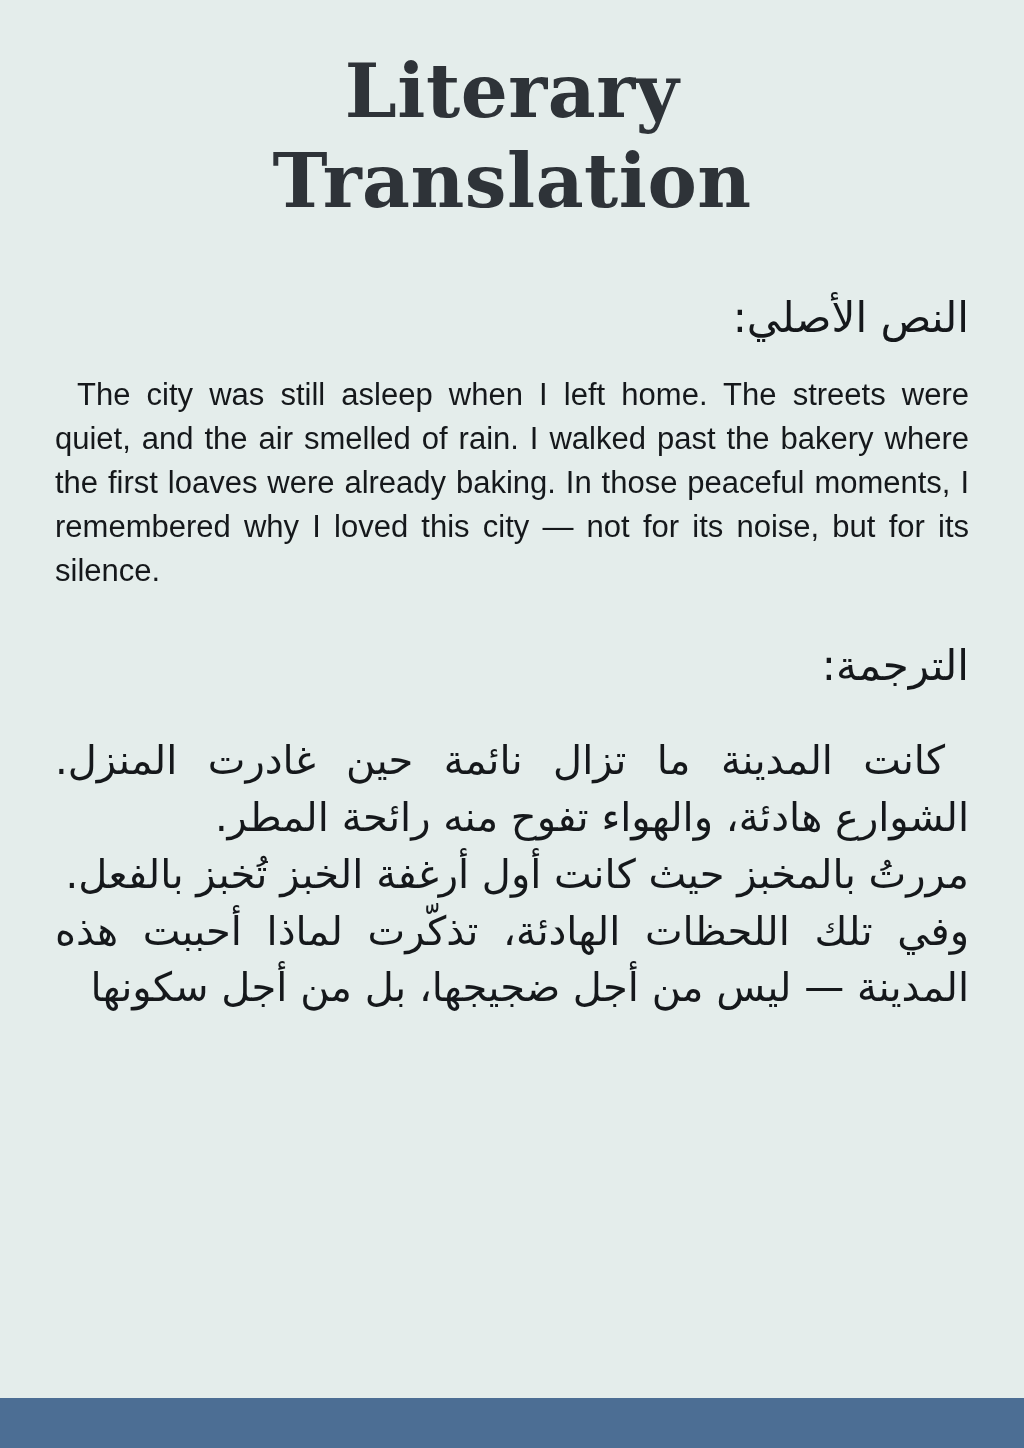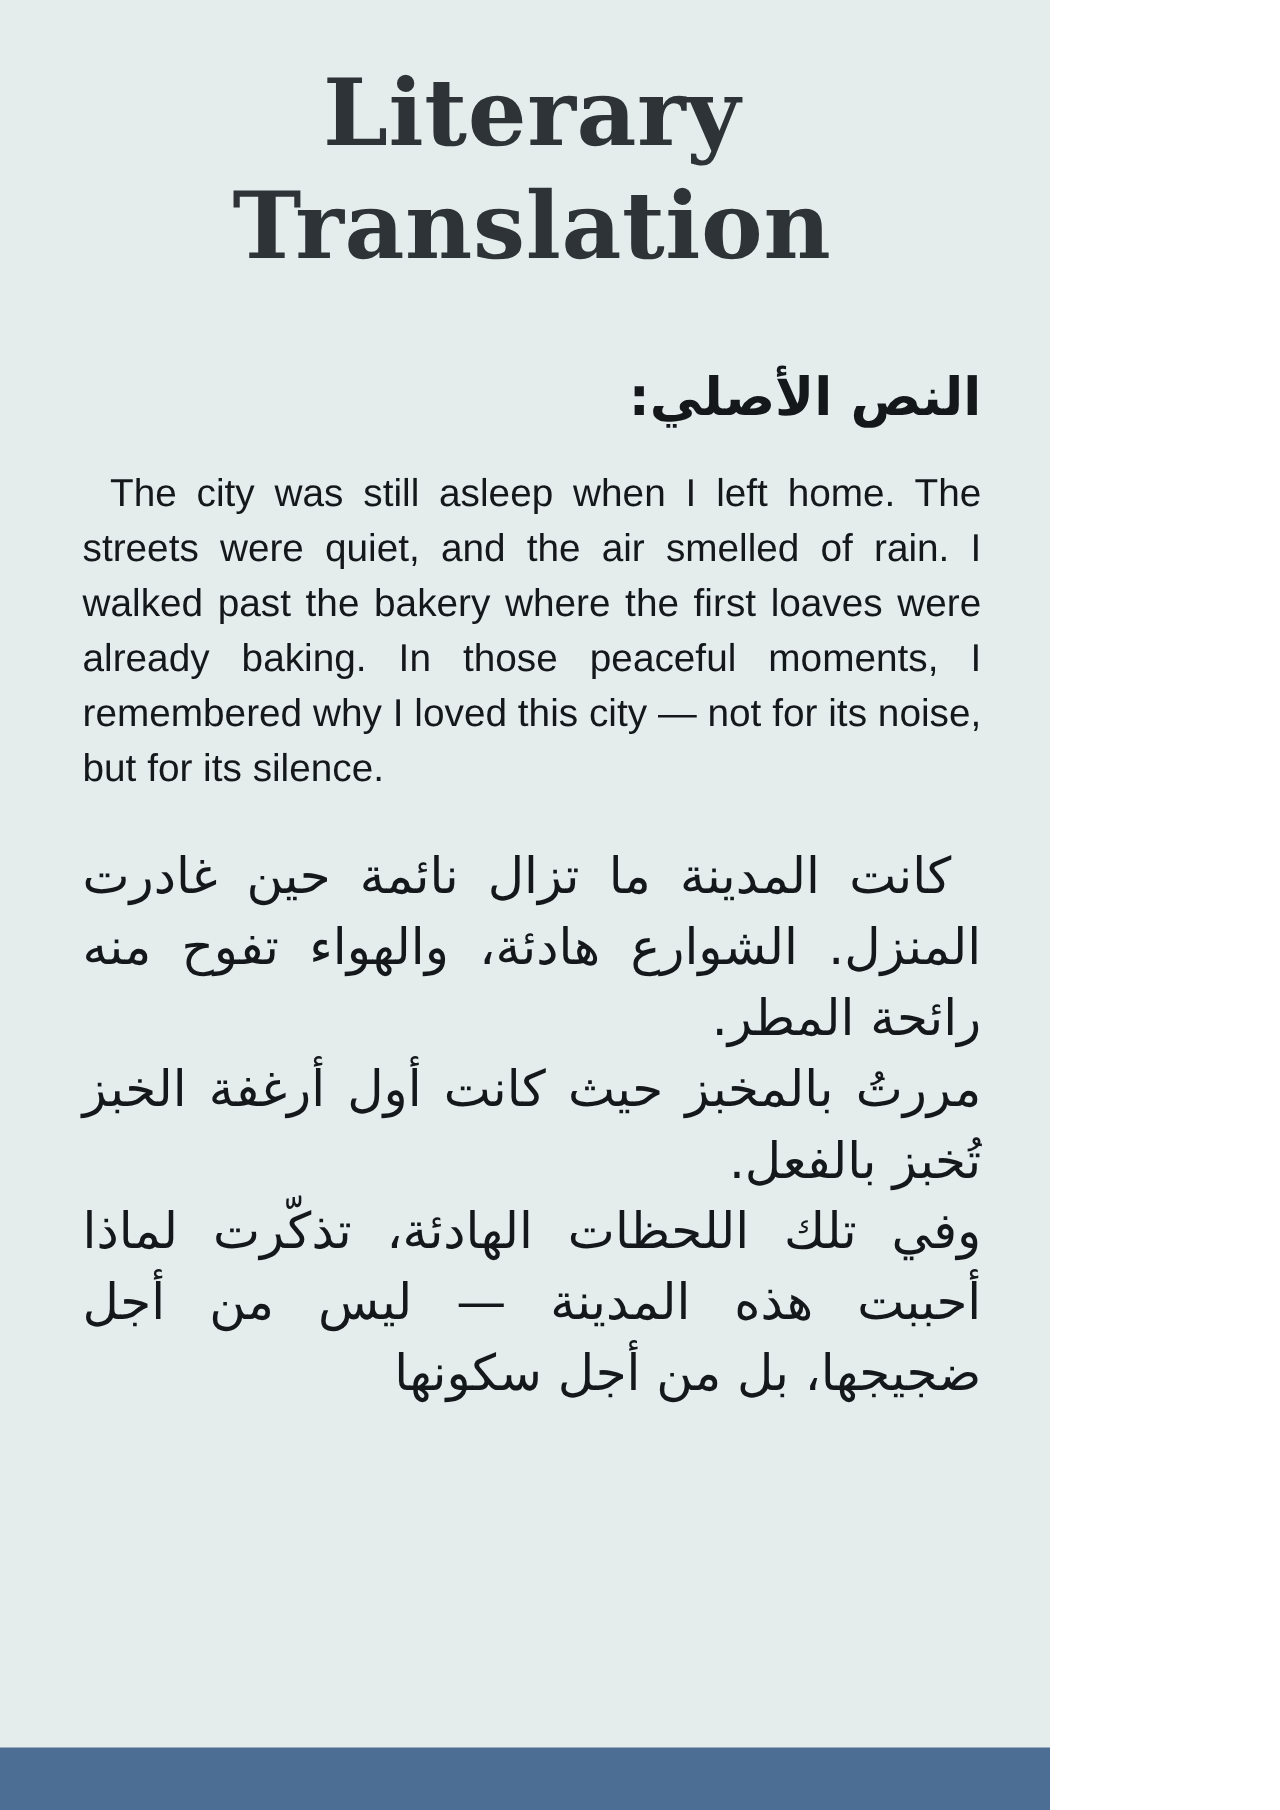--- a/index.html
+++ b/index.html
@@ -9,25 +9,24 @@
     --footer-bar: #4c6e94;
   }
   * { box-sizing: border-box; }
   html, body { margin: 0; padding: 0; }
   body {
     width: 1024px;
     font-family: "DejaVu Sans", sans-serif;
   }
   .page {
     position: relative;
-    width: 840px;
+    width: 1024px;
     height: 1448px;
     background: var(--background);
     overflow: hidden;
-    padding-left: 11px;
   }
   .content {
     padding: 0 55px;
   }
   .title {
     margin: 46px 0 0 0;
     text-align: center;
     font-family: "DejaVu Serif", serif;
     font-weight: 700;
     font-size: 74px;
@@ -37,21 +36,21 @@
     white-space: pre-line;
   }
   .section-label {
     direction: rtl;
     text-align: right;
     font-family: "DejaVu Sans", sans-serif;
     font-size: 42px;
     line-height: 1.4;
     color: var(--body-text);
   }
-  .source-label { margin-top: 62px; font-weight: bold; }
+  .source-label { margin-top: 62px; }
   .translation-label { margin-top: 44px; }
   .english-paragraph {
     margin: 26px 0 0 0;
     font-family: "Liberation Sans", sans-serif;
     font-size: 31px;
     line-height: 1.42;
     color: var(--body-text);
     text-align: justify;
     text-justify: inter-word;
     text-indent: 22px;
@@ -82,20 +81,21 @@
 
 <div class="page">
   <div class="content">
     <h1 class="title">Literary
 Translation</h1>
 
     <div class="section-label source-label">النص الأصلي:</div>
 
     <p class="english-paragraph">The city was still asleep when I left home. The streets were quiet, and the air smelled of rain. I walked past the bakery where the first loaves were already baking. In those peaceful moments, I remembered why I loved this city — not for its noise, but for its silence.</p>
 
+    <div class="section-label translation-label">الترجمة:</div>
 
     <p class="arabic-paragraph">كانت المدينة ما تزال نائمة حين غادرت المنزل. الشوارع هادئة، والهواء تفوح منه رائحة المطر.
 مررتُ بالمخبز حيث كانت أول أرغفة الخبز تُخبز بالفعل.
 وفي تلك اللحظات الهادئة، تذكّرت لماذا أحببت هذه المدينة — ليس من أجل ضجيجها، بل من أجل سكونها</p>
   </div>
 
   <div class="footer-bar"></div>
 </div>
 
 </body></html>

